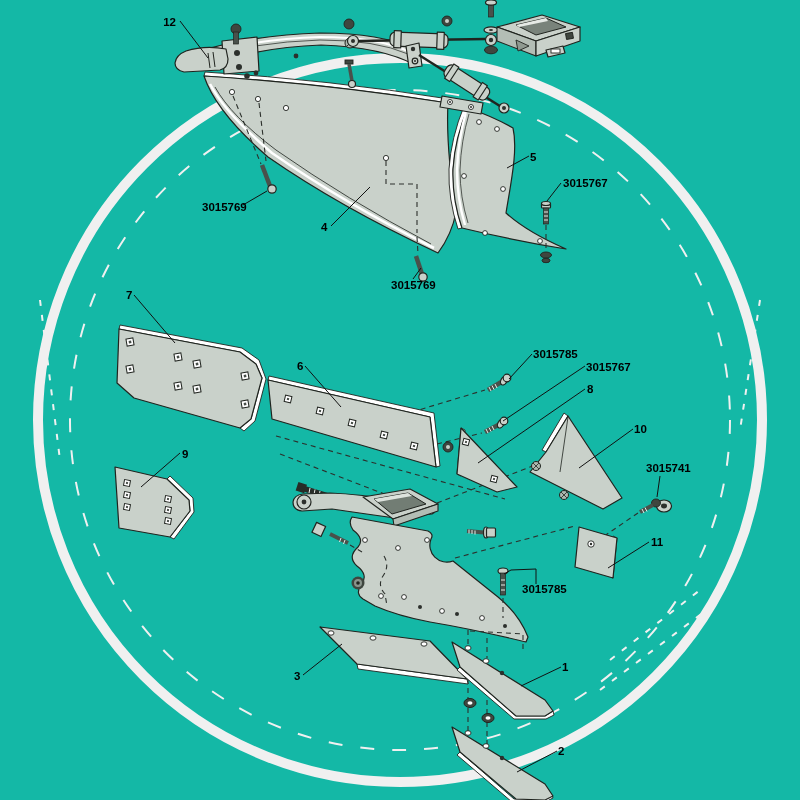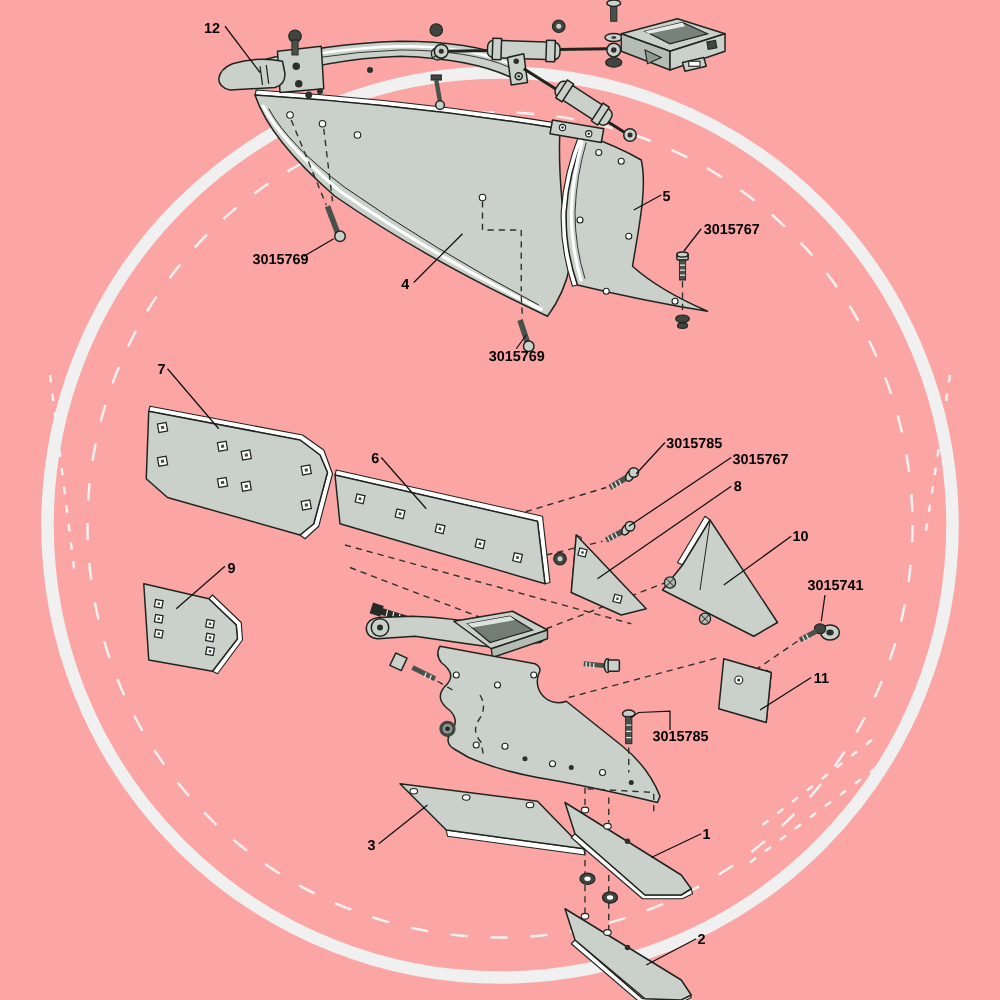--- a/index.html
+++ b/index.html
@@ -1,16 +1,16 @@
 <!DOCTYPE html>
 <html><head>
 <meta charset="utf-8">
 <style>
   html,body{margin:0;padding:0;background:#ffffff;}
-  .stage{position:relative;width:800px;height:800px;background:#fca5a5;overflow:hidden;}
+  .stage{position:relative;width:800px;height:800px;background:#14b8a6;overflow:hidden;}
   svg{display:block;}
   .part{fill:#c9d1ca;stroke:#20241f;stroke-width:1.2;stroke-linejoin:round;}
   .face-d{fill:#b3bdb5;stroke:#20241f;stroke-width:1.1;stroke-linejoin:round;}
   .edge{fill:#ffffff;stroke:#20241f;stroke-width:0.9;stroke-linejoin:round;}
   .dark{fill:#3f463f;stroke:#20241f;stroke-width:0.9;}
   .shaft{stroke:#49514b;fill:none;}
   .hole{fill:#ffffff;stroke:#20241f;stroke-width:0.9;}
   .sq{fill:#ffffff;stroke:#20241f;stroke-width:1;}
   .sqc{fill:#454c46;stroke:none;}
   .dot{fill:#2c302c;stroke:none;}

